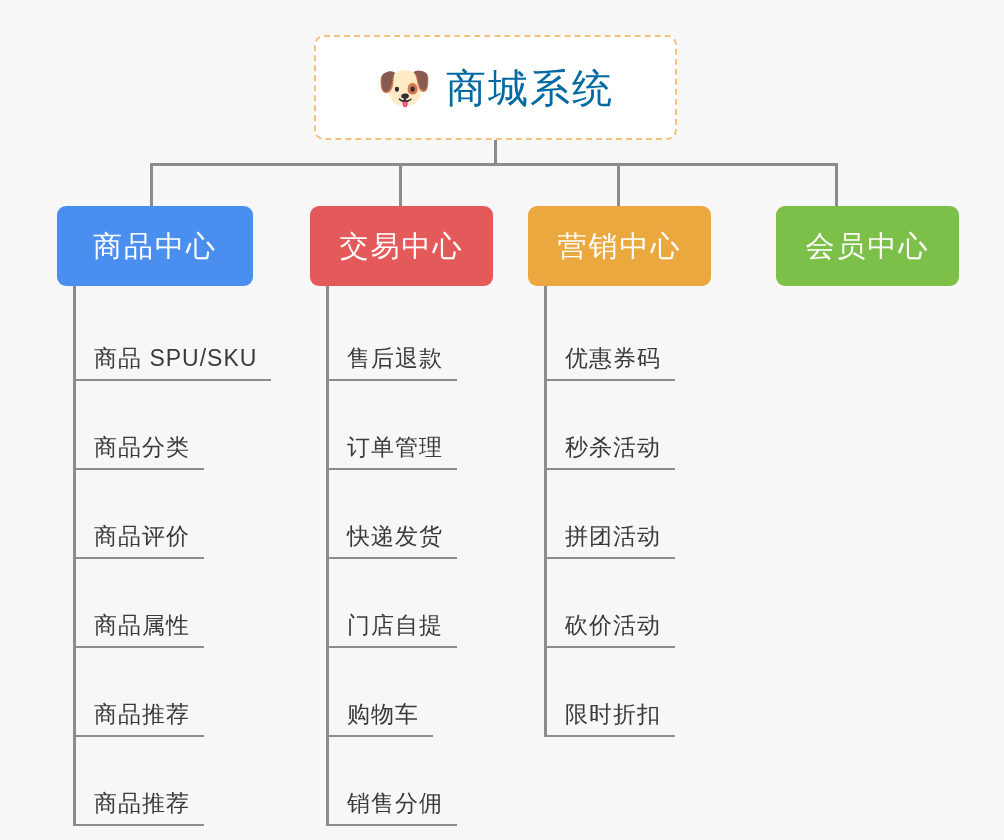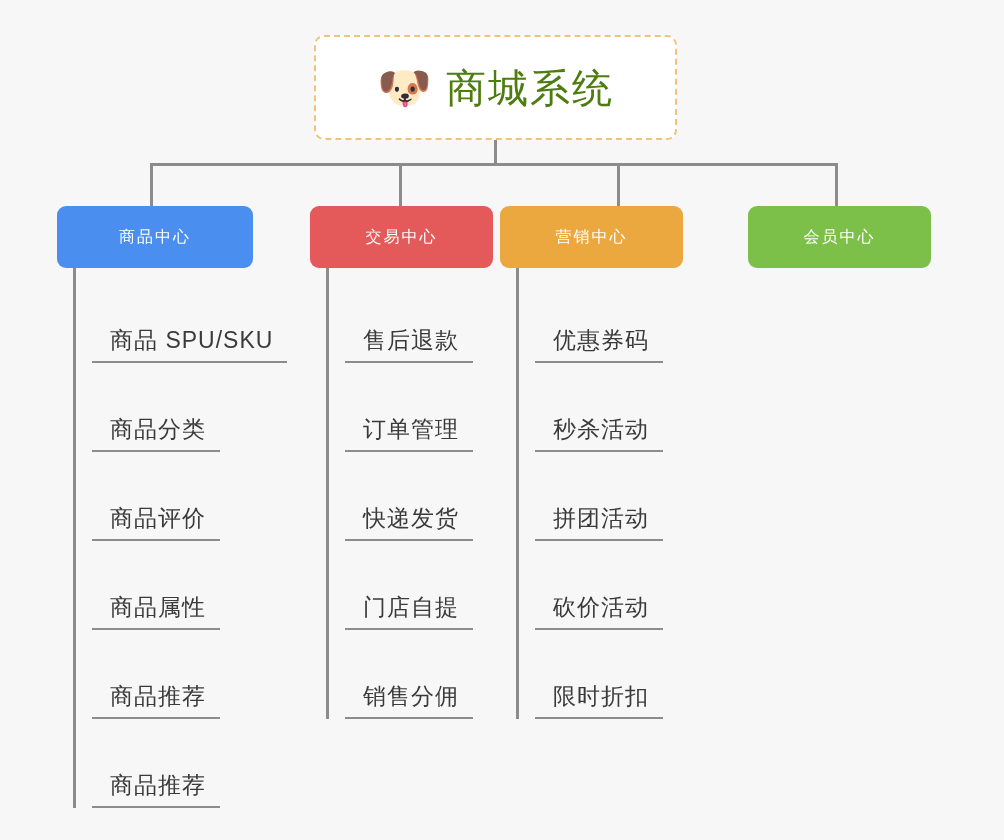--- a/index.html
+++ b/index.html
@@ -77,44 +77,43 @@
   .drop-2 { left: 617px; }
   .drop-3 { left: 835px; }
 
   
   .column {
     position: absolute;
     top: 206px;
   }
   .col-0 { left: 57px;  width: 196px; }
   .col-1 { left: 310px; width: 183px; }
-  .col-2 { left: 500px; width: 183px; }
+  .col-2 { left: 528px; width: 183px; }
   .col-3 { left: 748px; width: 183px; }
 
   .col-header {
     box-sizing: border-box;
     width: 100%;
-    height: 62px;
+    height: 80px;
     border-radius: 9px;
     display: flex;
     align-items: center;
     justify-content: center;
     color: #ffffff;
-    font-size: 16px;
+    font-size: 29px;
     letter-spacing: 2px;
     line-height: 1;
     user-select: none;
   }
 
   
   .leaf-list {
     position: relative;
     margin-top: 0;
     padding-top: 6px;
-    padding-left: 16px;     
     border-left: 3px solid #8c8c8c;
     margin-left: 16px;
     box-sizing: border-box;
   }
   .leaf-item {
     position: relative;
     height: 89px;
     display: flex;
     align-items: flex-end;
     box-sizing: border-box;
@@ -130,21 +129,21 @@
     letter-spacing: 1px;
   }
 </style>
 </head>
 <body style="background: rgb(247, 247, 247);">
 
 <div id="mindmap">
 
   <div class="root-node" style="background: rgb(255, 255, 255); border-color: rgb(242, 194, 122); border-style: dashed;">
     <span class="root-emoji">🐶</span>
-    <span class="root-title" style="color: #4d7c0f;">商城系统</span>
+    <span class="root-title" style="color: #0369a1;">商城系统</span>
   </div>
 
   <div class="conn conn-v-root" style="background: rgb(140, 140, 140);"></div>
   <div class="conn conn-h-bus" style="background: rgb(140, 140, 140);"></div>
   <div class="conn conn-drop drop-0" style="background: rgb(140, 140, 140);"></div>
   <div class="conn conn-drop drop-1" style="background: rgb(140, 140, 140);"></div>
   <div class="conn conn-drop drop-2" style="background: rgb(140, 140, 140);"></div>
   <div class="conn conn-drop drop-3" style="background: rgb(140, 140, 140);"></div>
 
   <div class="column col-0">
@@ -184,20 +183,23 @@
       <div class="leaf-item">
           <span class="leaf-label">订单管理</span>
         </div>
       <div class="leaf-item">
           <span class="leaf-label">快递发货</span>
         </div>
       <div class="leaf-item">
           <span class="leaf-label">门店自提</span>
         </div>
       <div class="leaf-item">
+          <span class="leaf-label">购物车</span>
+        </div>
+      <div class="leaf-item">
           <span class="leaf-label">销售分佣</span>
         </div>
     </div>
   </div>
 
   <div class="column col-2">
     <div class="col-header" style="background: rgb(234, 168, 63);">
       <span>营销中心</span>
     </div>
     <div class="leaf-list">
@@ -213,18 +215,18 @@
       <div class="leaf-item">
           <span class="leaf-label">砍价活动</span>
         </div>
       <div class="leaf-item">
           <span class="leaf-label">限时折扣</span>
         </div>
     </div>
   </div>
 
   <div class="column col-3">
-    <div class="col-header" style="background: rgb(124, 192, 74);">
+    <div class="col-header" style="background: rgb(124, 192, 74); margin-left: 28px;">
       <span>会员中心</span>
     </div>
   </div>
 
 </div>
 
 </body></html>

